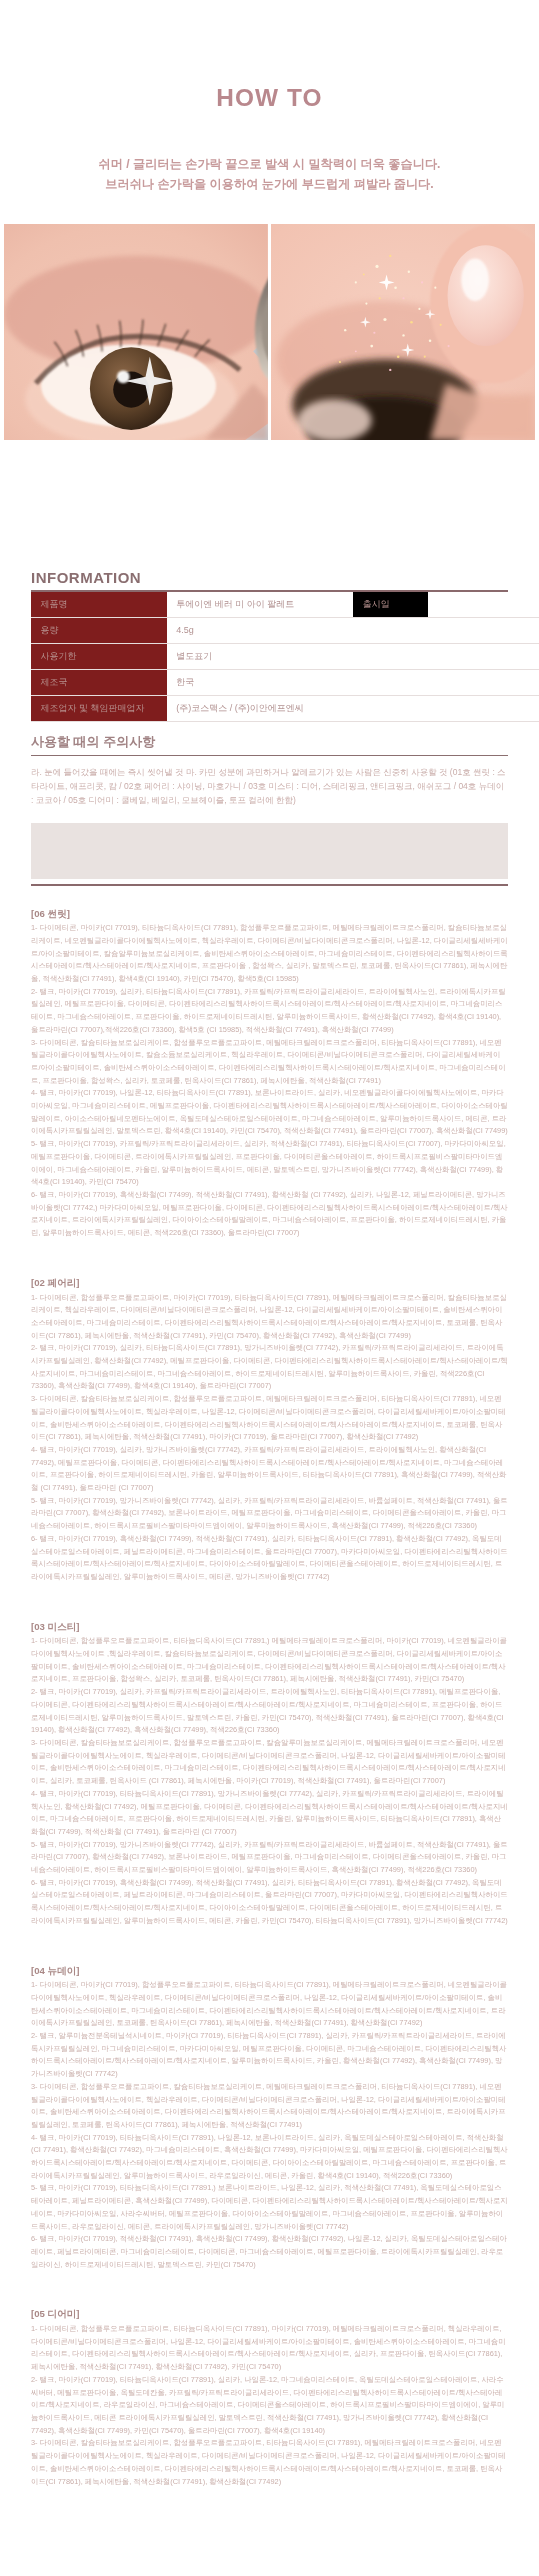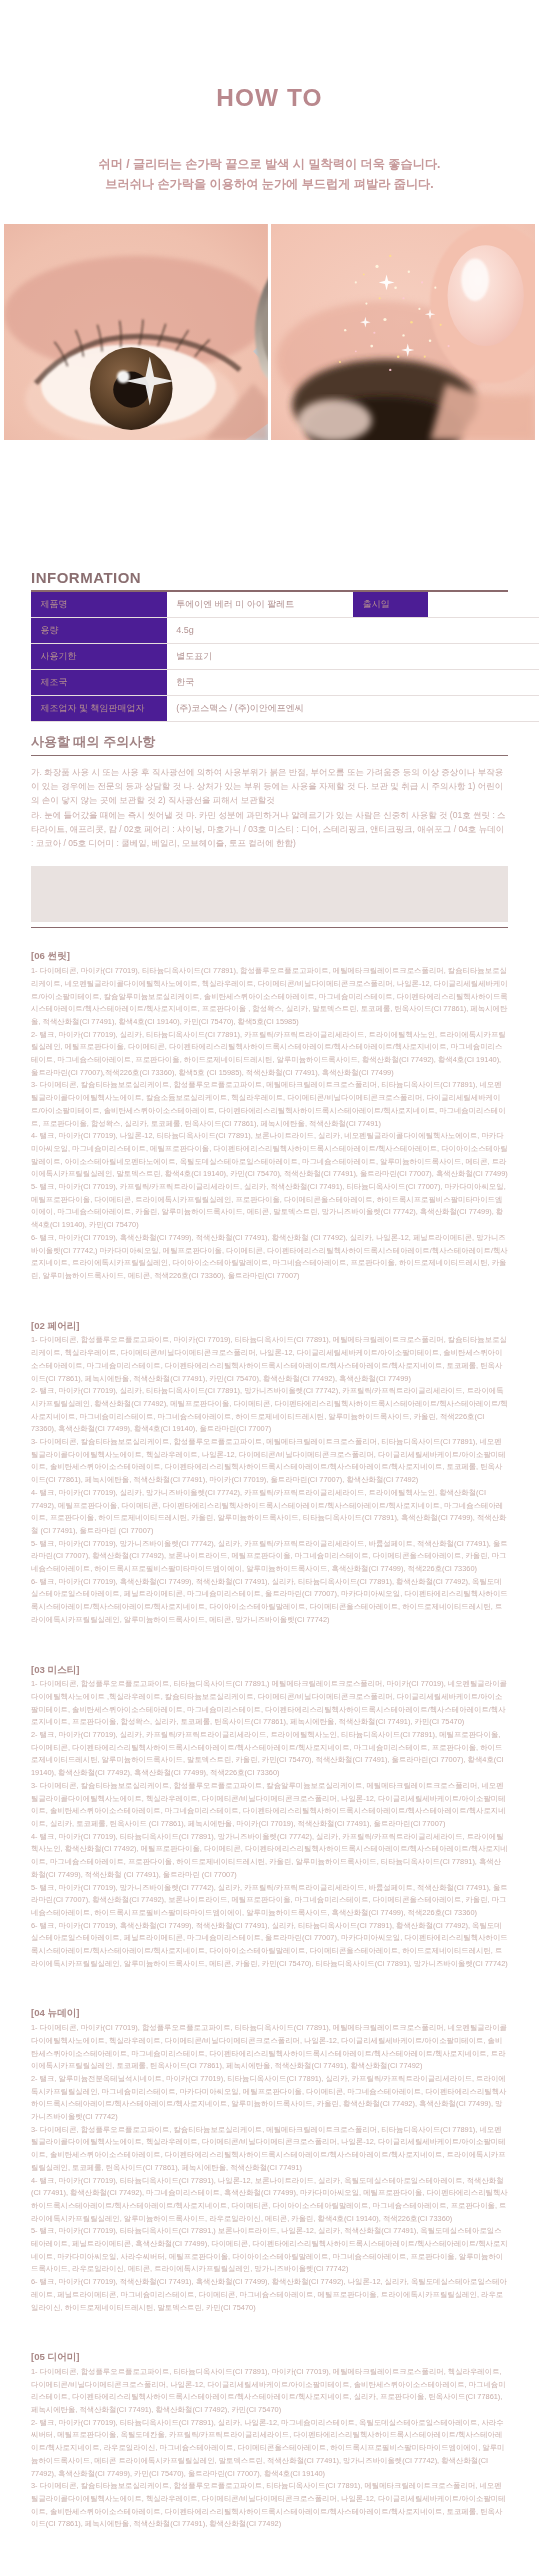--- a/index.html
+++ b/index.html
@@ -26,23 +26,23 @@
     margin:0;font-size:15px;font-weight:bold;color:#8a6e70;letter-spacing:0.5px;line-height:1;
   }
   .info-heading{margin-top:130px;}
   .dark-rule{height:1.6px;background:#8a696c;margin-top:5.3px;border:0;}
   .thin-rule{height:1.1px;background:#8b6f70;margin-top:4.8px;border:0;}
   table.info-table{width:100%;border-collapse:collapse;table-layout:fixed;}
   table.info-table td{
     height:25px;padding:0 0 0 9.6px;font-size:9px;vertical-align:middle;
     border-bottom:0.5px solid #e6dedd;
   }
-  td.lbl{background:#4c1d95;color:#b7928f;width:126px;}
+  td.lbl{background:#7f1d1d;color:#b7928f;width:126px;}
   td.val{color:#b29291;}
-  td.lbl2{background:#4c1d95;color:#b7928f;width:65px;}
+  td.lbl2{background:#000000;color:#b7928f;width:65px;}
   td.val2{color:#b29291;width:109px;}
   .caution-title{
     margin:11px 0 0 0;font-size:13px;color:#a18384;font-weight:bold;line-height:1.35;
   }
   .caution-body{margin:8.5px 0 0 0;font-size:8.5px;line-height:14.3px;color:#c9aca9;}
   .caution-body p{margin:0;}
   .grey-box{margin-top:15px;height:56px;background:#e9e2e0;}
   .ingr-heading{margin-top:46px;}
   .ingr-section{margin-top:37px;}
   .ingr-section.first{margin-top:22px;}
@@ -221,21 +221,20 @@
     <tr>
       <td class="lbl">제조업자 및 책임판매업자</td>
       <td class="val" colspan="3">(주)코스맥스 / (주)이안에프엔씨</td>
     </tr>
   </tbody>
     </table>
 
   <div class="caution-title">사용할 때의 주의사항</div>
   <div class="thin-rule"></div>
   <div class="caution-body">
-    <p>가. 화장품 사용 시 또는 사용 후 직사광선에 의하여 사용부위가 붉은 반점, 부어오름 또는 가려움증 등의 이상 증상이나 부작용이 있는 경우에는 전문의 등과 상담할 것 나. 상처가 있는 부위 등에는 사용을 자제할 것 다. 보관 및 취급 시 주의사항 1) 어린이의 손이 닿지 않는 곳에 보관할 것 2) 직사광선을 피해서 보관할것</p>
     <p>라. 눈에 들어갔을 때에는 즉시 씻어낼 것  마. 카민 성분에 과민하거나 알레르기가 있는 사람은 신중히 사용할 것 (01호 썬릿 : 스타라이트, 애프리콧, 캄 / 02호 페어리 : 샤이닝, 마호가니 / 03호 미스티 : 디어, 스테리핑크, 앤티크핑크, 애쉬포그 / 04호 뉴데이 : 코코아 / 05호 디어미 : 쿨베일, 베일리, 모브헤이즐, 토프 컬러에 한함)</p>
   </div>
 
   <div class="grey-box"></div>
 
   <div class="dark-rule"></div>
 
   <div class="ingr-section first">
     <div class="ingr-title">[06 썬릿]</div>
     <div class="ingr-body">

